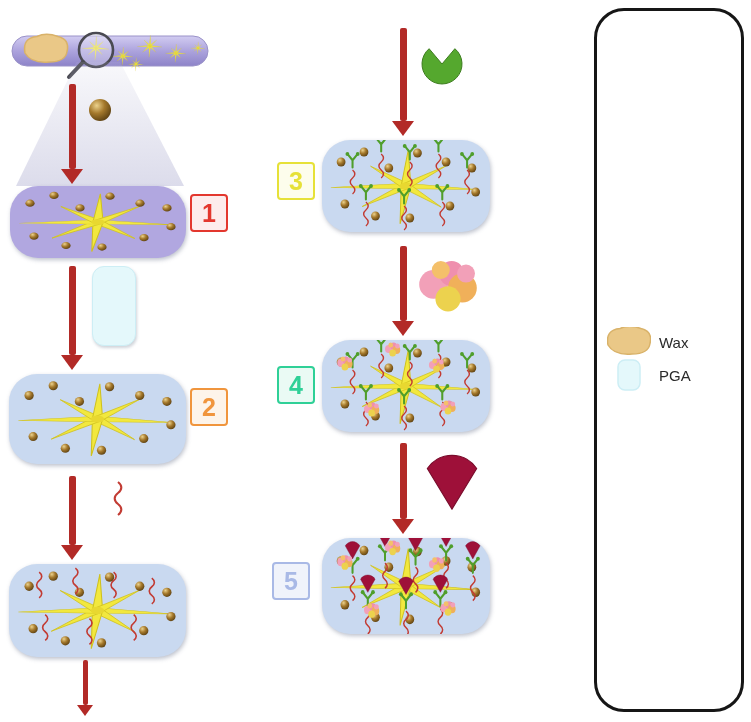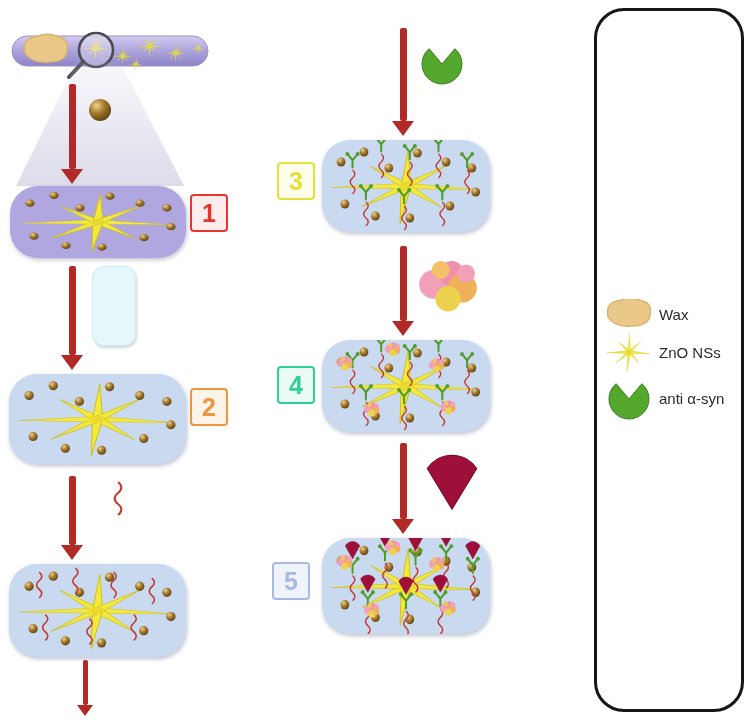--- a/index.html
+++ b/index.html
@@ -316,37 +316,29 @@
 
     <div class="legend-item">
       <span class="legend-icon">
         <svg width="44" height="30">
             <use href="#wax" transform="translate(22,15) scale(1.5)"></use>
           </svg>
       </span>
       <span class="legend-label">Wax</span>
     </div>
 
+
+
     <div class="legend-item">
       <span class="legend-icon">
-        <svg width="46" height="46">
-            <use href="#star" transform="translate(23,23) scale(0.42)"></use>
+        <svg width="32" height="36">
+            <rect x="5" y="3" width="22" height="30" rx="7" fill="#e4f8fb" stroke="#cdeef5" stroke-width="1.5"></rect>
           </svg>
       </span>
-      <span class="legend-label">ZnO NSs</span>
+      <span class="legend-label">PGA</span>
     </div>
 
 
 
 
-    <div class="legend-item">
-      <span class="legend-icon">
-        <svg width="44" height="46">
-            <use href="#pacman" transform="translate(22,24)"></use>
-          </svg>
-      </span>
-      <span class="legend-label">anti α-syn</span>
-    </div>
-
-
 
   </div>
 </div>
 
 </body></html>

